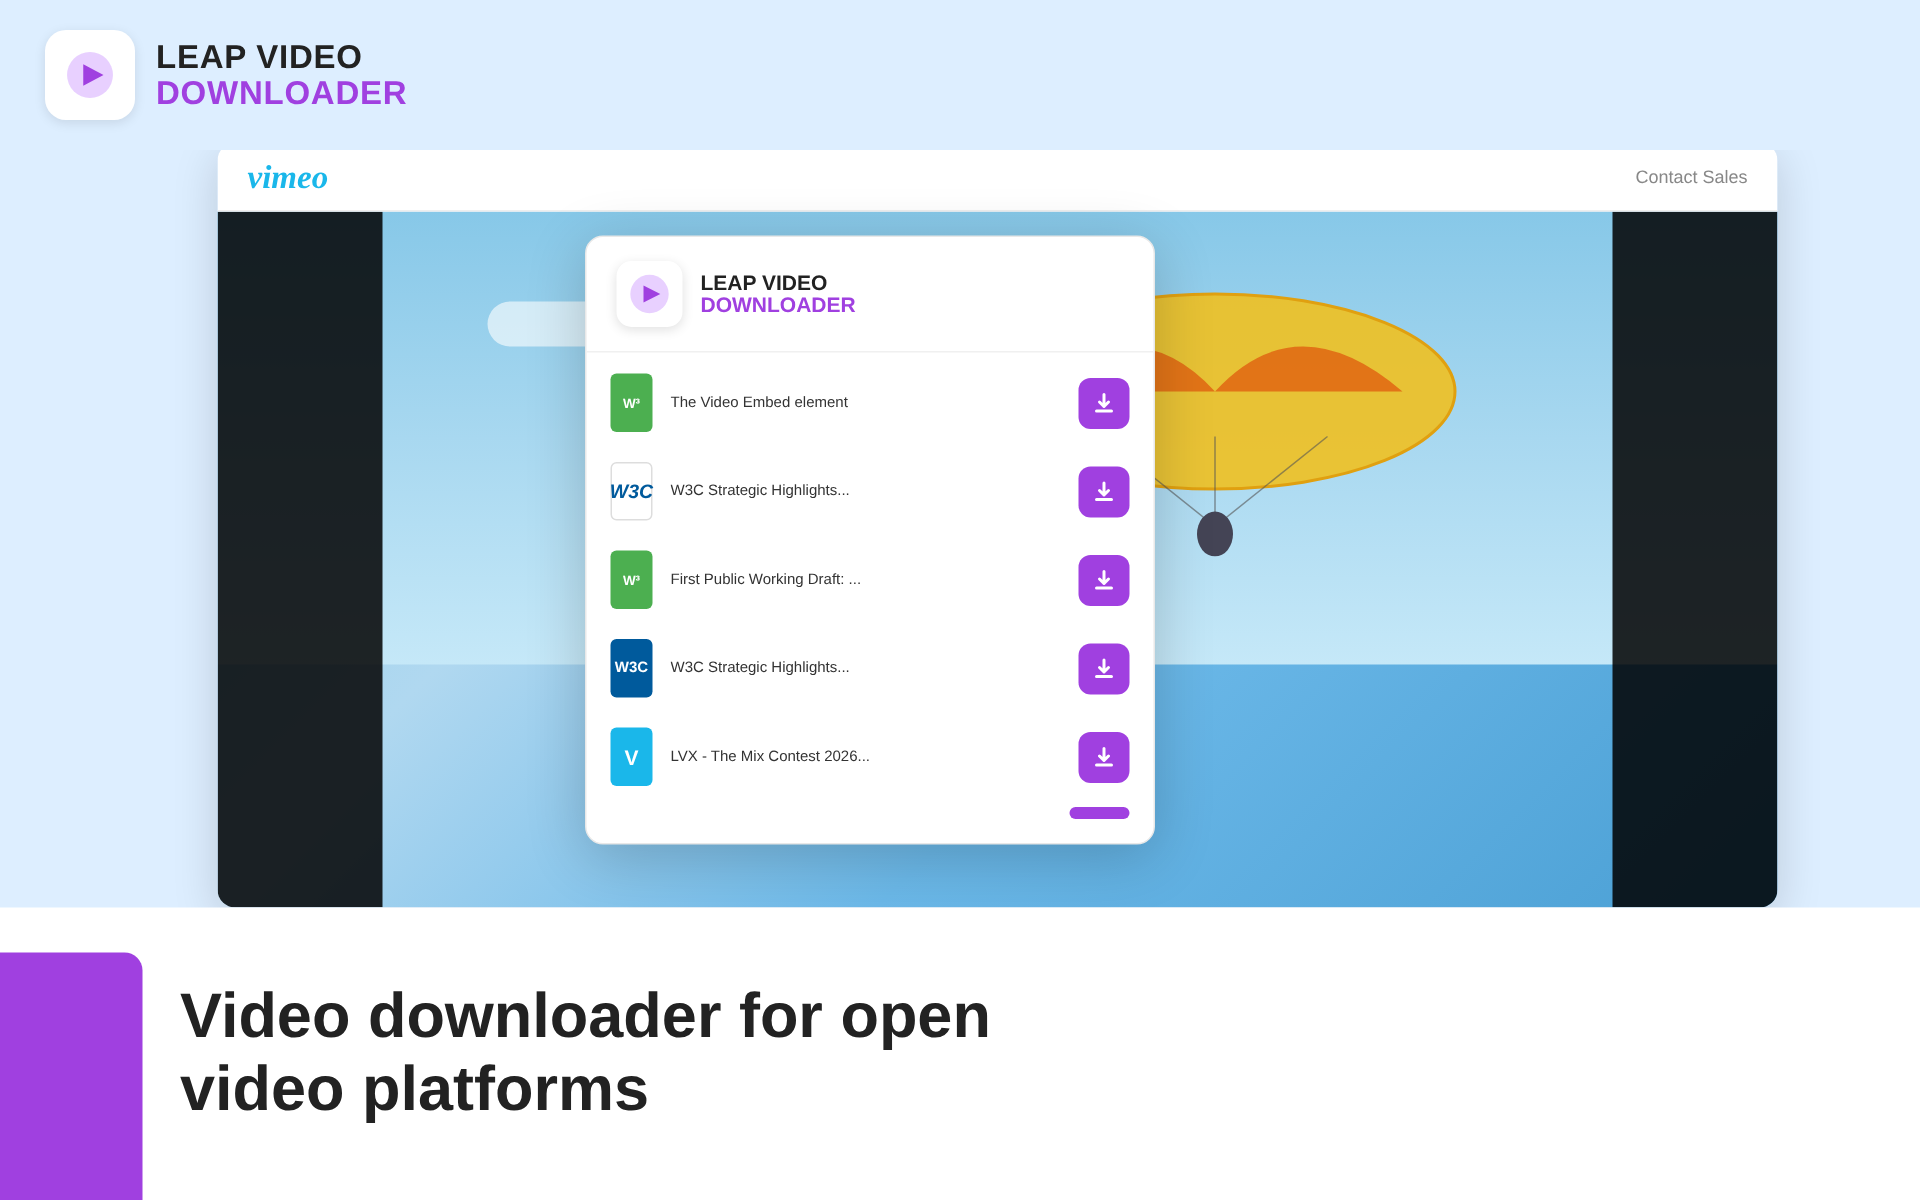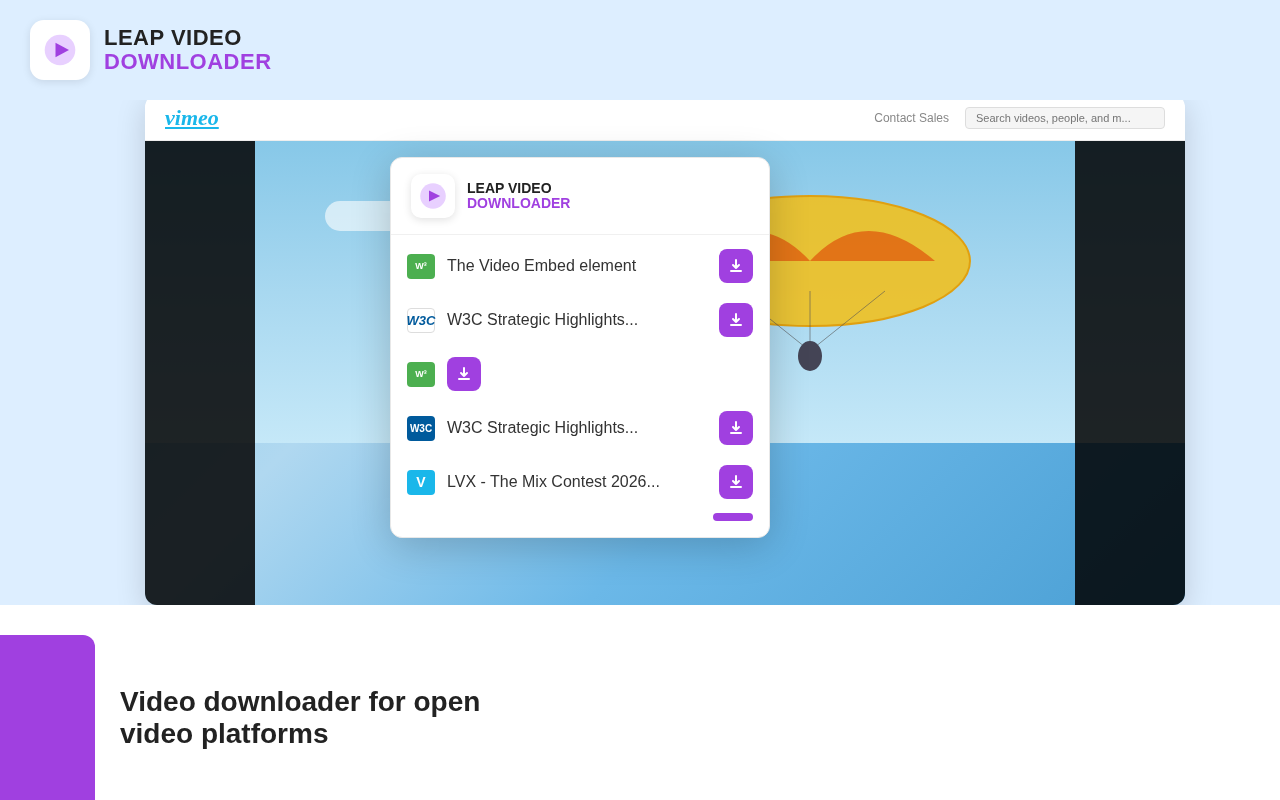--- a/index.html
+++ b/index.html
@@ -99,21 +99,20 @@
       z-index: 5;
       border-bottom: 1px solid #eee;
     }
 
     .vimeo-logo-text {
       font-size: 22px;
       font-weight: 900;
       color: #1ab7ea;
       font-style: italic;
       font-family: Georgia, serif;
-      text-decoration: underline;
     }
 
     .vimeo-page-title {
       font-size: 14px;
       color: #888;
       flex: 1;
     }
 
     .vimeo-nav-right {
       font-size: 12px;
@@ -247,21 +246,21 @@
       display: flex;
       align-items: center;
       gap: 12px;
       padding: 10px 16px;
       cursor: pointer;
       transition: background 0.15s;
     }
 
     .item-favicon {
       width: 28px;
-      height: 25px;
+      height: 39px;
       border-radius: 4px;
       display: flex;
       align-items: center;
       justify-content: center;
       font-size: 11px;
       font-weight: bold;
       flex-shrink: 0;
     }
 
     .favicon-w3schools {
@@ -289,21 +288,21 @@
 
     .favicon-w3c-alt {
       background: #005A9C;
       color: white;
       font-size: 10px;
       font-weight: 900;
     }
 
     .item-label {
       flex: 1;
-      font-size: 16px;
+      font-size: 10px;
       color: #333;
       white-space: nowrap;
       overflow: hidden;
       text-overflow: ellipsis;
     }
 
     .download-btn {
       width: 34px;
       height: 34px;
       background: #a040e0;
@@ -351,21 +350,21 @@
       border-radius: 0 12px 0 0;
     }
 
     .bottom-text {
       position: absolute;
       left: 120px;
       bottom: 50px;
     }
 
     .bottom-title {
-      font-size: 28px;
+      font-size: 42px;
       font-weight: 800;
       color: #222;
       line-height: 1.15;
       max-width: 600px;
     }
 
     
     .cloud {
       position: absolute;
       background: rgba(255,255,255,0.6);
@@ -412,21 +411,20 @@
     </div>
   </div>
 </div>
 
 <div class="screenshot-container">
   <div class="browser-bg">
 
     <div class="vimeo-bar">
       <span class="vimeo-logo-text">vimeo</span>
       <span class="vimeo-nav-right">Contact Sales</span>
-      <input class="vimeo-search" readonly="" placeholder="Search videos, people, and m..." style="">
     </div>
 
     <div class="video-area">
       <div class="paraglider-bg">
         <div class="sky"></div>
         <div class="cinema-left"></div>
         <div class="cinema-right"></div>
 
         <div class="cloud cloud1"></div>
         <div class="cloud cloud2"></div>
@@ -483,20 +481,21 @@
           <span class="item-label">W3C Strategic Highlights...</span>
           <div class="download-btn">
             <svg viewBox="0 0 16 16" fill="none" xmlns="http://www.w3.org/2000/svg">
               <path d="M8 2v8M5 7l3 3 3-3M3 13h10" stroke="white" stroke-width="2" stroke-linecap="round" stroke-linejoin="round"></path>
             </svg>
           </div>
         </div>
 
         <div class="dropdown-item">
           <div class="item-favicon favicon-w3schools">W³</div>
+          <span class="item-label">First Public Working Draft: ...</span>
           <div class="download-btn">
             <svg viewBox="0 0 16 16" fill="none" xmlns="http://www.w3.org/2000/svg">
               <path d="M8 2v8M5 7l3 3 3-3M3 13h10" stroke="white" stroke-width="2" stroke-linecap="round" stroke-linejoin="round"></path>
             </svg>
           </div>
         </div>
 
         <div class="dropdown-item">
           <div class="item-favicon favicon-w3c-alt">W3C</div>
           <span class="item-label">W3C Strategic Highlights...</span>

